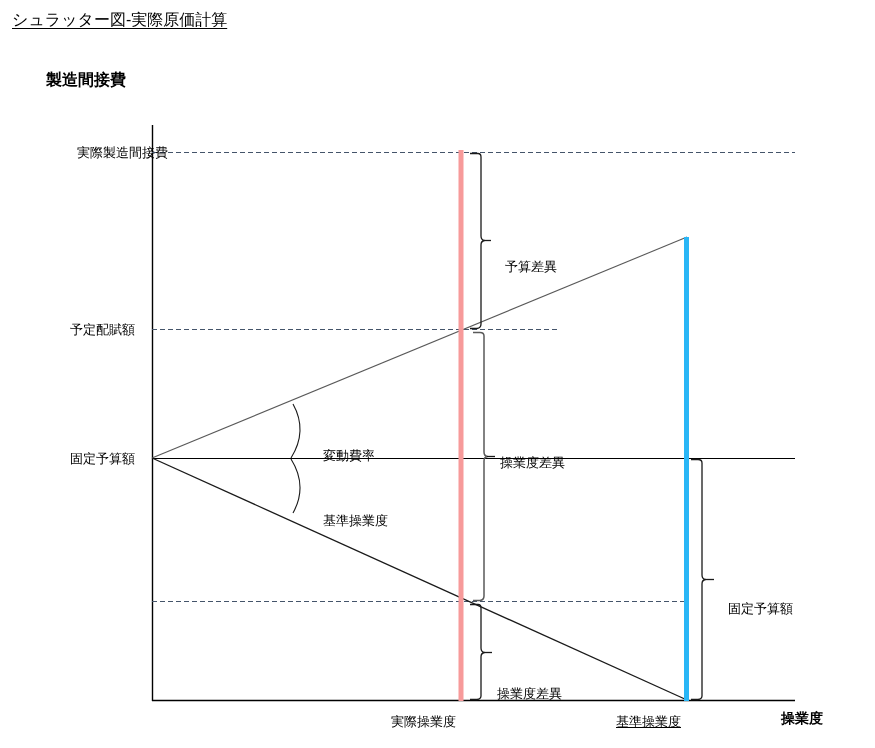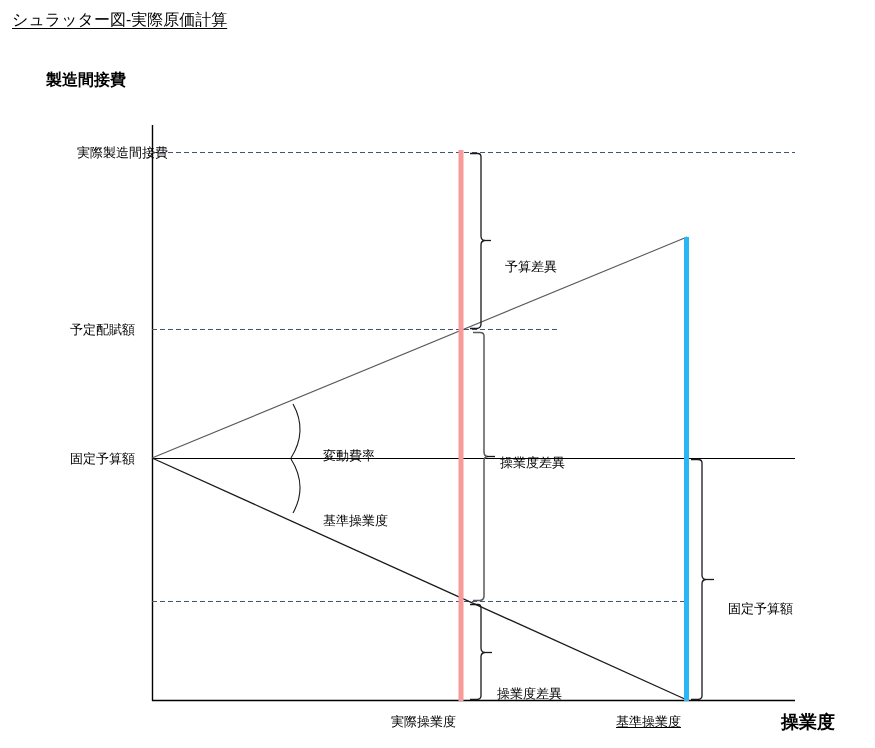--- a/index.html
+++ b/index.html
@@ -36,21 +36,21 @@
   .axis-title-y {
     left: 46px;
     top: 70px;
     font-size: 16px;
     font-weight: bold;
     white-space: nowrap;
   }
   .axis-title-x {
     left: 781px;
     top: 710px;
-    font-size: 18px;
+    font-size: 14px;
     font-weight: bold;
     white-space: nowrap;
   }
 
   .y-label {
     font-size: 13px;
     white-space: nowrap;
     text-align: right;
     width: 135px;
     left: 0px;

